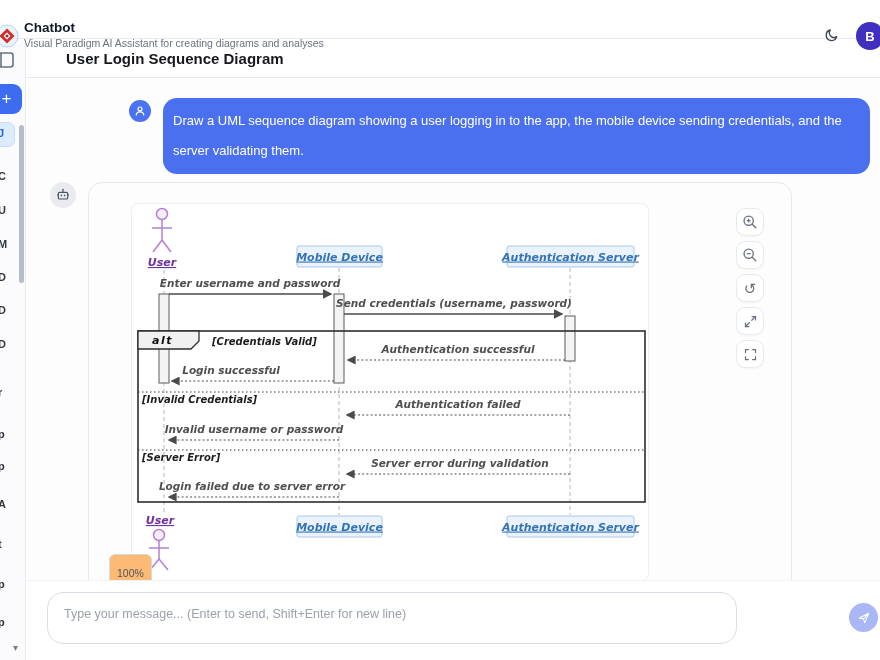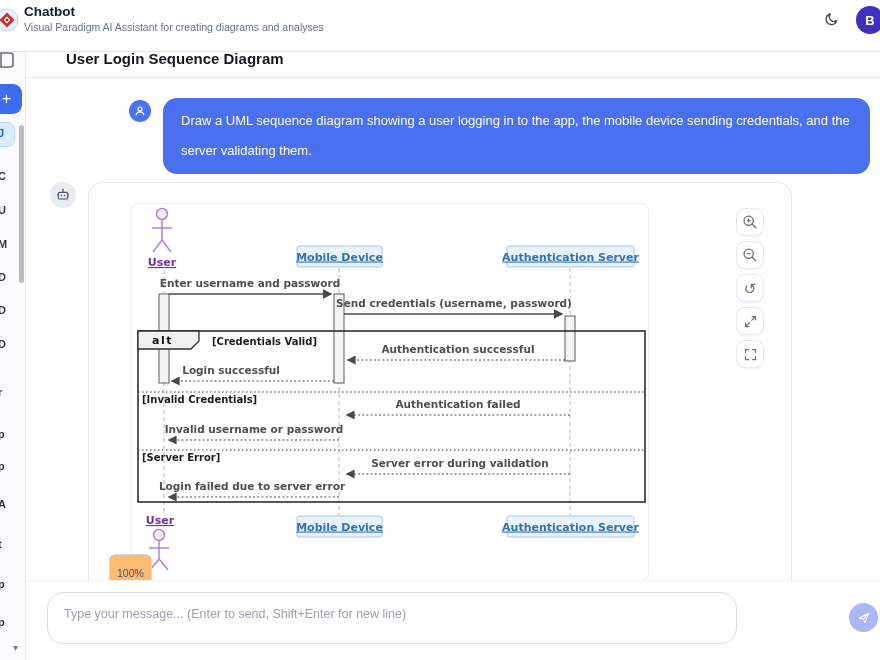--- a/index.html
+++ b/index.html
@@ -1,21 +1,21 @@
 <!DOCTYPE html>
 <html><head>
 <meta charset="utf-8">
 <style>
   * { margin:0; padding:0; box-sizing:border-box; }
   html,body { width:880px; height:660px; }
   body { font-family:"Liberation Sans", sans-serif; background:#fff; overflow:hidden; }
   .app { position:relative; width:880px; height:660px; background:#fff; overflow:hidden; }
 
   
-  .header { position:absolute; top:0; left:0; right:0; height:52px; background:#fff; border-bottom:1px solid #e7e9ee; z-index:5; }
+  .header { position:absolute; top:16px; left:0; right:0; height:23px; background:#fff; border-bottom:1px solid #e7e9ee; z-index:5; }
   .logo { position:absolute; left:-5px; top:8px; width:24px; height:24px; }
   .h-title { position:absolute; left:24px; top:4px; font-size:13.5px; font-weight:700; color:#111827; }
   .h-sub { position:absolute; left:24px; top:21px; font-size:10.5px; color:#6b7280; }
   .moon-btn { position:absolute; right:38px; top:10px; width:20px; height:20px; border:none; background:transparent; cursor:pointer; }
   .avatar-top { position:absolute; right:-4px; top:6px; width:28px; height:28px; border-radius:50%; background:#4130c0; color:#fff;
     font-size:13px; font-weight:700; display:flex; align-items:center; justify-content:center; }
 
   
   .sidebar { position:absolute; left:0; top:40px; bottom:0; width:26px; background:#fbfbfd; border-right:1px solid #e8eaee; overflow:hidden; z-index:4; }
   .toggle-icon { position:absolute; left:-7px; top:12px; }
@@ -27,27 +27,27 @@
   .side-scrollbar { position:absolute; right:1px; top:85px; width:5px; height:158px; border-radius:3px; background:#b7bdc7; }
   .side-downarrow { position:absolute; left:13px; top:602px; font-size:10px; color:#7a818c; }
 
   
   .titlebar { position:absolute; left:26px; top:40px; right:0; height:38px; background:#fff; border-bottom:1px solid #e7e9ee; display:flex; align-items:center; z-index:3; }
   .page-title { margin-left:40px; font-size:15px; font-weight:700; color:#16181d; }
 
   
   .chat { position:absolute; left:26px; top:78px; right:0; height:502px; background:#fdfdfe; overflow:hidden; }
   .u-avatar { position:absolute; left:103px; top:22px; width:22px; height:22px; border-radius:50%; background:#4a72f1; display:flex; align-items:center; justify-content:center; }
-  .bubble { position:absolute; left:137px; top:20px; width:707px; background:#4a70f0; border-radius:14px; padding:8px 18px;
+  .bubble { position:absolute; left:137px; top:20px; width:707px; background:#4a70f0; border-radius:14px; padding:8px 10px;
     color:#fff; font-size:13px; line-height:30px; }
   .bot-avatar { position:absolute; left:24px; top:104px; width:26px; height:26px; border-radius:50%; background:#e9ebef; display:flex; align-items:center; justify-content:center; }
 
   
   .card { position:absolute; left:62px; top:104px; width:704px; height:500px; background:#fdfdfe; border:1px solid #e6e8ed; border-radius:14px; }
-  .canvas { position:absolute; left:42px; top:20px; width:518px; height:378px; background:#fff; border:1px solid #edeff2; border-radius:8px; overflow:hidden; }
+  .canvas { position:absolute; left:42px; top:20px; width:518px; height:378px; background:#fff; border:1px solid #edeff2; border-radius:8px; overflow:hidden;font-style:italic; }
   .zoom-col { position:absolute; left:647px; top:25px; width:28px; }
   .zbtn { width:28px; height:28px; margin-bottom:5px; border:1px solid #e8eaee; border-radius:9px; background:#fff; color:#6b7280;
     display:flex; align-items:center; justify-content:center; cursor:pointer; box-shadow:0 1px 2px rgba(20,30,50,.04); font-size:15px; line-height:1; }
   .zoom-badge { position:absolute; left:20px; top:371px; background:#fdba74; border:1px solid #d5d9df; border-radius:6px; padding:12px 7px;
     font-size:10.5px; color:#4b5563; }
 
   
   .dsvg text { font-family:"DejaVu Sans", sans-serif; }
   .msg { font-size:10.5px; font-weight:700; fill:#4f4f4f; }
   .guard { font-size:10px; font-weight:700; fill:#1c1c1c; }

